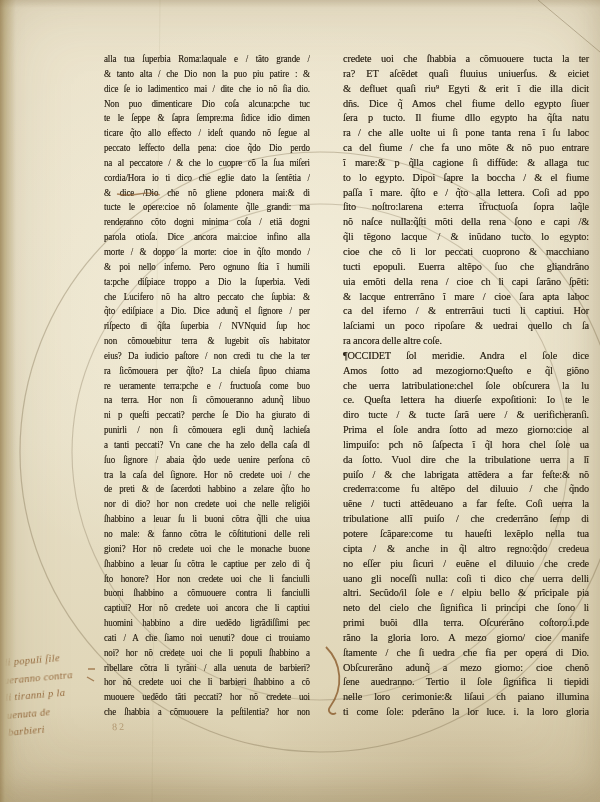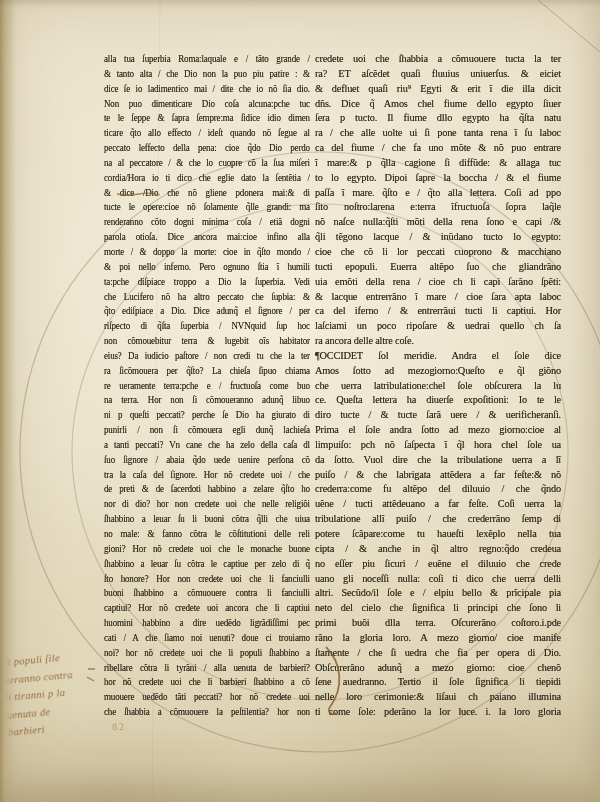--- a/index.html
+++ b/index.html
@@ -14,21 +14,21 @@
         box-shadow:inset 0 0 70px rgba(118,94,52,.22), inset 0 -14px 26px rgba(110,86,46,.18);}
   #left-edge{position:absolute;left:0;top:0;width:18px;height:802px;
         background:linear-gradient(90deg,#b4a077 0,#cfc29c 5px,rgba(207,194,156,0) 16px);}
   #top-edge{position:absolute;left:0;top:0;width:600px;height:8px;
         background:linear-gradient(180deg,rgba(120,96,54,.18),rgba(0,0,0,0));}
 
   .col{position:absolute;top:52px;color:#2e2619;}
   .col-inner{transform-origin:left top;font-size:10.5px;letter-spacing:-0.2px;line-height:14.85px;}
   #col-left{left:104px;width:206px;}
   #col-left .col-inner{width:240px;transform:scaleX(0.858);}
-  #col-right{left:315px;width:246px;}
+  #col-right{left:343px;width:246px;}
   #col-right .col-inner{width:250px;transform:scaleX(0.984);}
   .line{text-align:justify;text-align-last:justify;white-space:normal;
         text-shadow:0 0 .4px rgba(46,38,25,.55);}
   .line.short{text-align-last:left;}
 
   #marginalia{position:absolute;left:5px;top:650px;width:92px;color:#8a5a2b;
         font-style:italic;font-size:10.5px;line-height:17.5px;
         transform:rotate(-5deg);opacity:.85;filter:blur(.3px);}
   #marginalia .line{text-align:left;text-align-last:left;text-shadow:none;letter-spacing:.3px;}
 

